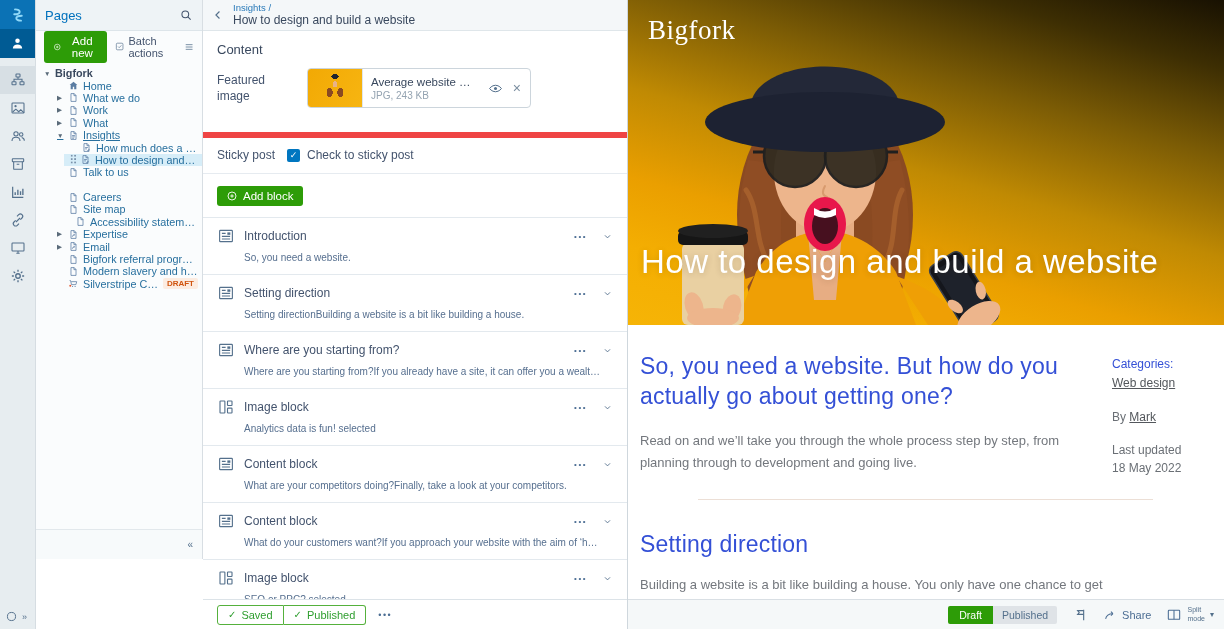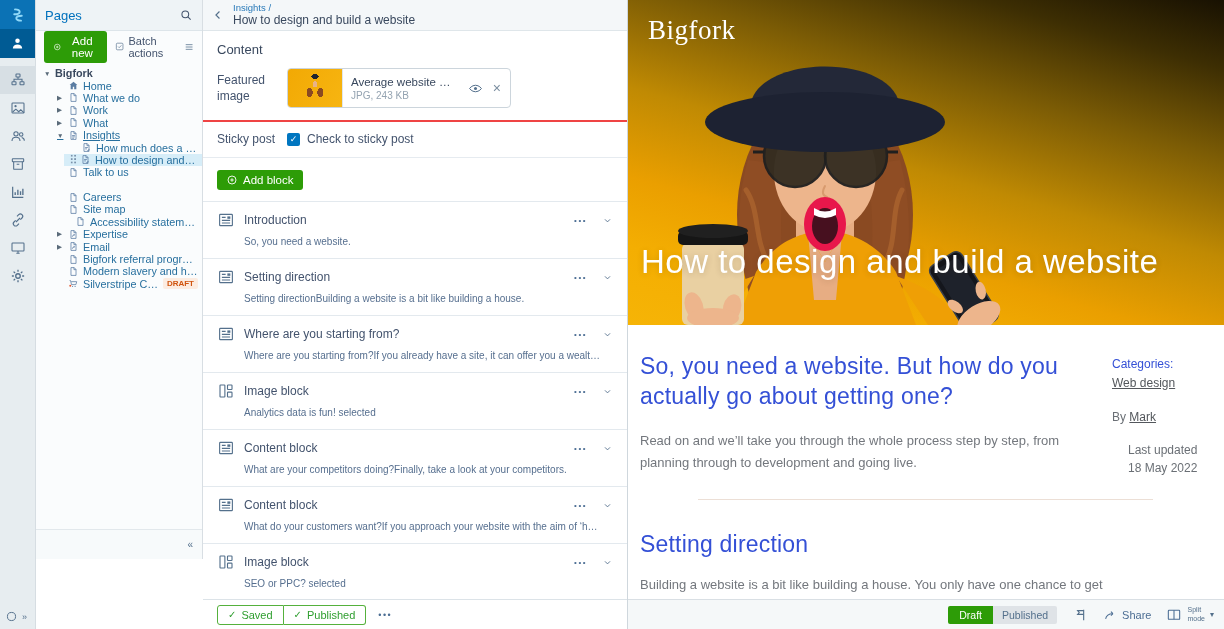--- a/index.html
+++ b/index.html
@@ -41,21 +41,21 @@
   .ed-head{height:30px;background:#f4f7f9;border-bottom:1px solid #dfe6ea;position:relative;display:flex;align-items:center;}
   .ed-back{width:30px;display:flex;justify-content:center;color:#54708c;}
   .ed-crumbwrap{display:flex;flex-direction:column;justify-content:center;line-height:1.1;}
   .ed-crumb{font-size:9.5px;color:#2a7ab9;}
   .ed-title{font-size:12px;color:#39485e;margin-top:1px;}
   .ed-tabs{position:absolute;right:12px;top:0;height:30px;display:flex;gap:16px;}
   .ed-tab{font-size:12px;color:#54708c;display:flex;align-items:center;height:30px;box-sizing:border-box;cursor:pointer;}
   .ed-tab.active{color:#39485e;border-bottom:2px solid #39485e;}
   .ed-body{font-size:12px;color:#43536d;}
   .sec-title{padding:11px 14px 9px;font-size:13px;color:#39485e;}
-  .field-row{display:flex;padding:2px 14px 12px;border-bottom:2px solid #ef4444;}
+  .field-row{display:flex;padding:2px 14px 24px;border-bottom:6px solid #ef4444;gap:20px;}
   .field-label{width:70px;flex:0 0 70px;font-size:12px;color:#43536d;line-height:1.35;padding-top:4px;}
   .img-card{display:flex;align-items:center;border:1px solid #ccd5dc;border-radius:4px;background:#fff;width:222px;height:38px;overflow:hidden;}
   .img-thumb{width:54px;height:38px;flex:0 0 54px;border-right:1px solid #e0e6ea;
      background:
        radial-gradient(6px 4px at 50% 20%, #20242f 60%, transparent 61%),
        radial-gradient(4px 5px at 50% 40%, #e9b287 60%, transparent 61%),
        radial-gradient(5px 8px at 40% 62%, #8a4a22 60%, transparent 61%),
        radial-gradient(5px 8px at 60% 62%, #8a4a22 60%, transparent 61%),
        linear-gradient(120deg,#f2a904,#f7b511);}
   .img-meta{padding:0 8px;flex:1;min-width:0;}
@@ -98,21 +98,21 @@
   .article{position:relative;padding:26px 14px 0 12px;}
   .a-h2{font-size:23px;line-height:1.32;color:#3450d6;color:var(--site_blue,#3450d6);font-weight:500;width:480px;letter-spacing:.2px;}
   .a-intro{margin-top:18px;font-size:13px;line-height:1.7;color:#73777d;width:450px;}
   .a-hr{margin-top:25px;width:455px;border:none;border-top:1px solid #ecdfd6;}
   .a-h3{margin-top:31px;font-size:23px;color:#3450d6;color:var(--site_blue,#3450d6);font-weight:500;letter-spacing:.2px;}
   .a-p{margin-top:16px;font-size:13px;line-height:1.7;color:#73777d;width:465px;}
   .a-meta{position:absolute;left:484px;top:30px;font-size:12px;line-height:1.55;color:#6a6f75;}
   .m-cat{color:#3450d6;color:var(--site_blue,#3450d6);}
   .m-link{color:#53575c;text-decoration:underline;cursor:pointer;}
   .m-by{margin-top:16px;}
-  .m-upd{margin-top:14px;margin-left:16px;}
+  .m-upd{margin-top:14px;}
   .pv-foot{position:absolute;left:0;right:0;bottom:0;height:29px;background:#f5f8f9;border-top:1px solid #d9dfe4;
            display:flex;align-items:center;justify-content:flex-end;gap:15px;padding-right:10px;color:#54708c;}
   .seg{display:flex;}
   .seg-draft{background:#2d9c07;background:var(--accent_green,#2d9c07);color:#fff;font-size:10.5px;padding:3px 11px;border-radius:2px 0 0 2px;}
   .seg-pub{background:#dfe3e7;color:#54708c;font-size:10.5px;padding:3px 9px;border-radius:0 2px 2px 0;}
   .pvf-item{display:flex;align-items:center;gap:5px;font-size:11px;color:#4c6e94;}
   .split-label{font-size:7px;line-height:1.15;color:#54708c;}
   .caret-dn{font-size:8px;color:#54708c;}
 </style>
 </head>

